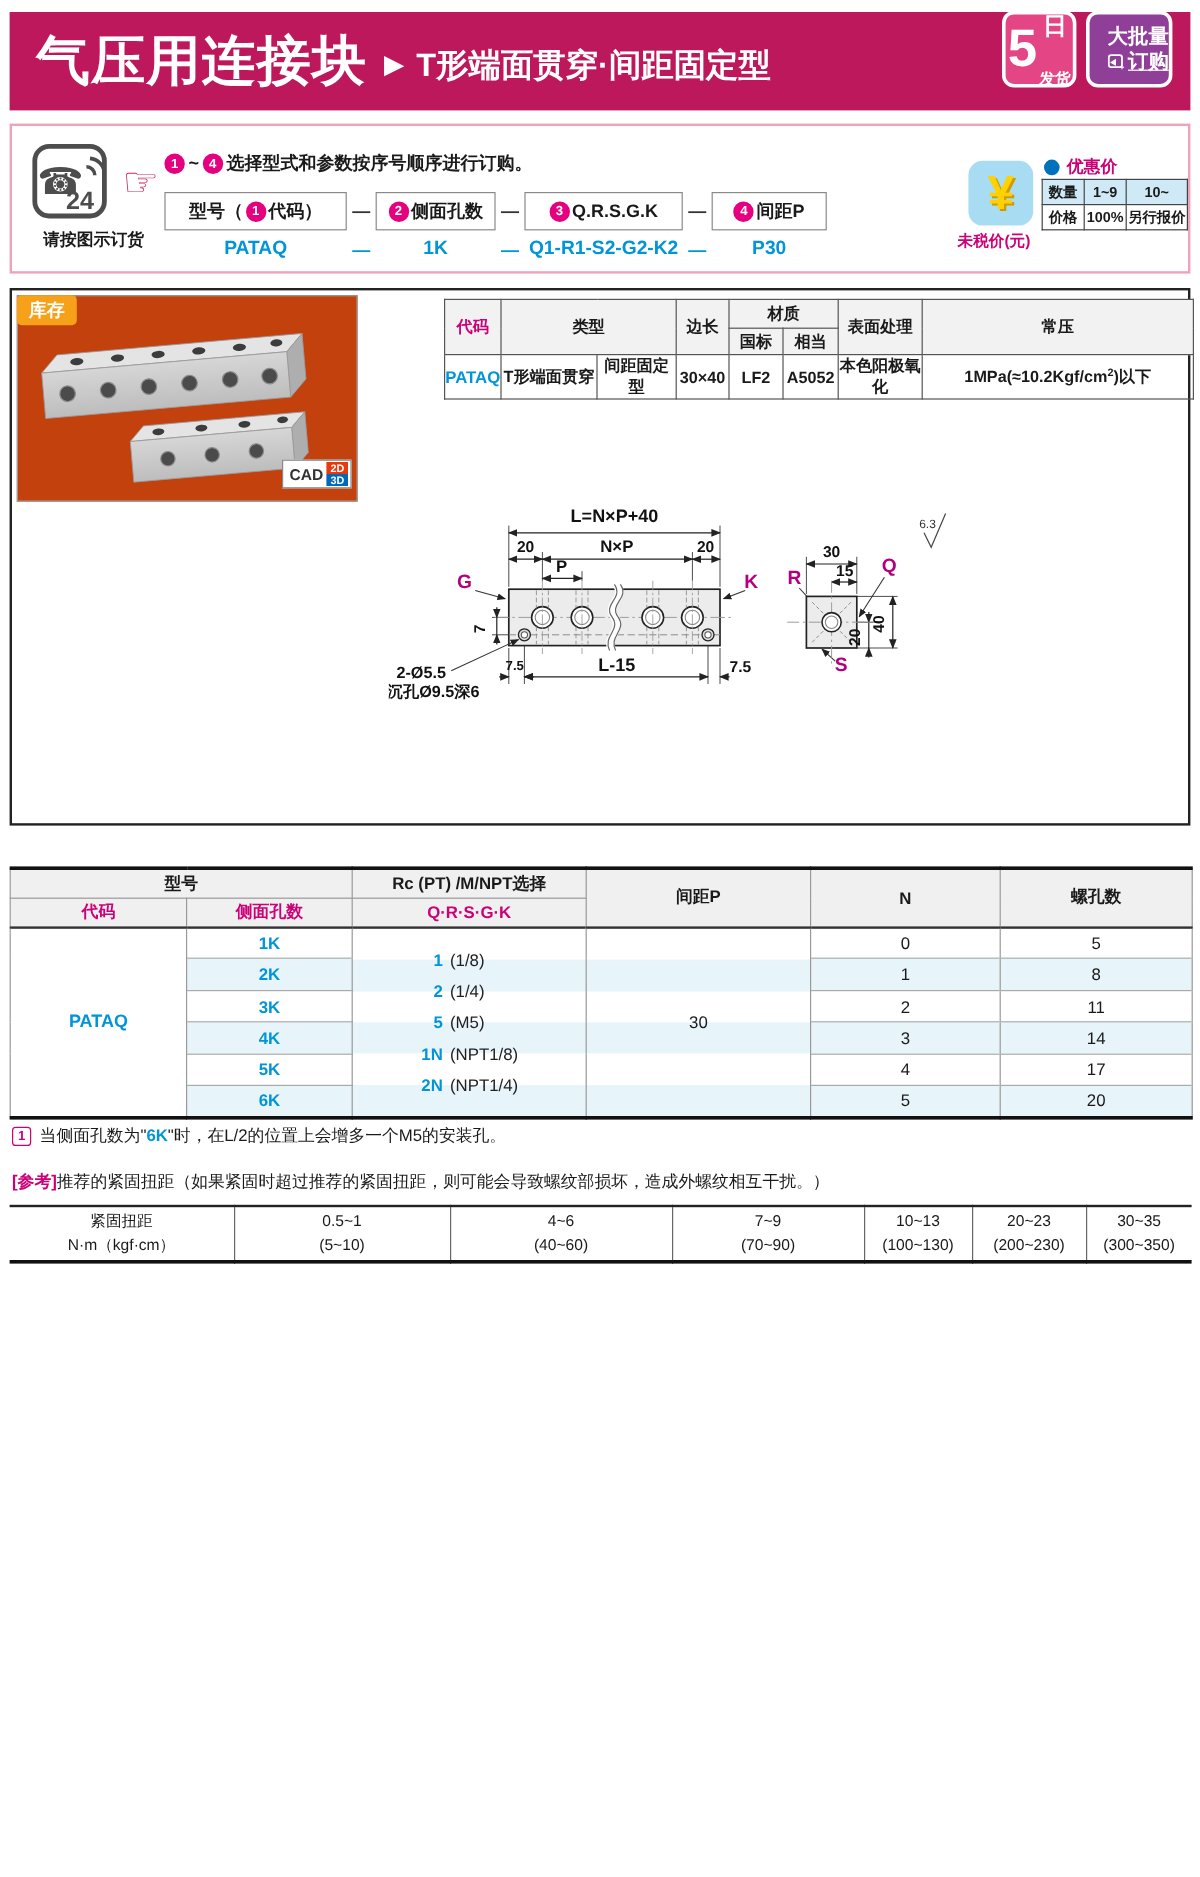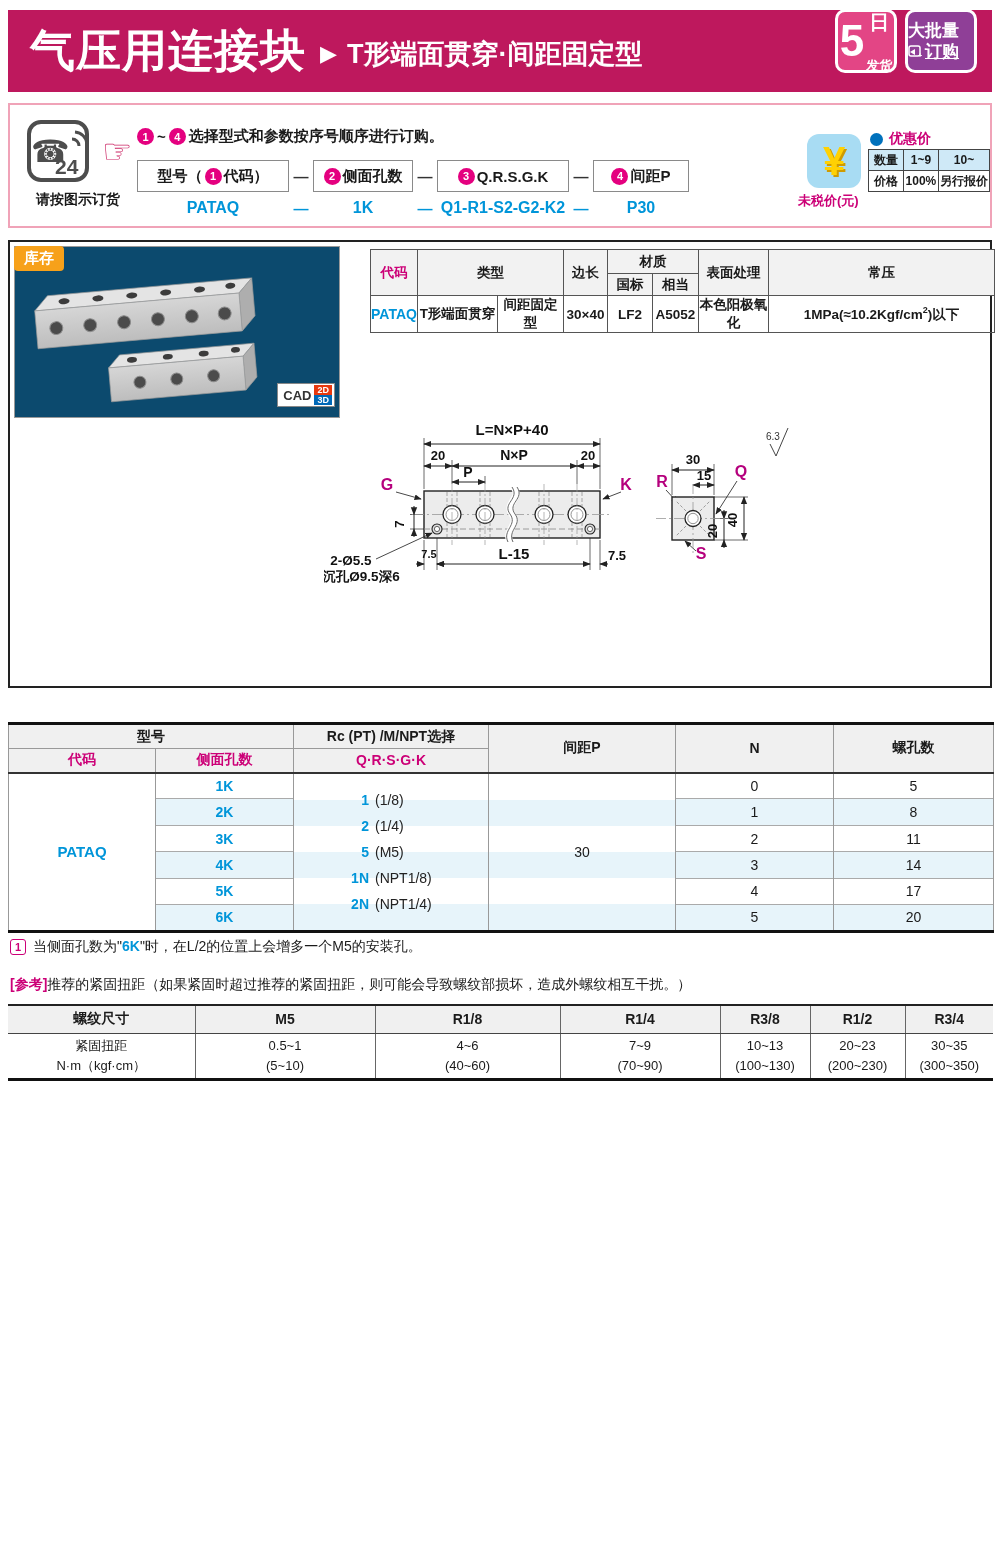--- a/index.html
+++ b/index.html
@@ -15,21 +15,21 @@
   .hdr-arrow { color:#fff; font-size:22px; margin:6px 10px 0 14px; }
   .hdr-sub { color:#fff; font-size:27px; font-weight:bold; margin-top:6px; }
   .badge { position:absolute; top:9px; height:64px; border:3px solid #fff; border-radius:10px;
            color:#fff; font-weight:bold; }
   .badge-ship { left:835px; width:62px; background:#e34585; display:flex; align-items:center; justify-content:center; }
   .badge-ship .num { font-size:44px; line-height:56px; }
   .badge-ship .col { display:flex; flex-direction:column; align-items:center; margin-left:2px; }
   .badge-ship .day { font-size:20px; line-height:24px; }
   .badge-ship .txt { font-size:13px; line-height:15px; margin-top:24px; }
   .badge-bulk { left:905px; width:72px; background:#8f3f97; display:flex; flex-direction:column;
-                align-items:flex-start; justify-content:center; }
+                align-items:flex-end; justify-content:center; }
   .badge-bulk .l1 { font-size:17px; line-height:21px; }
   .badge-bulk .l2 { font-size:17px; line-height:21px; display:flex; align-items:center; gap:2px;text-decoration:underline; }
   
   .order { position:absolute; left:8px; top:103px; width:984px; height:125px;
            background:#fff; border:2px solid #f0a3b8; }
   .phone { position:absolute; left:16px; top:14px; }
   .phone-cap { position:absolute; left:10px; top:86px; width:116px; text-align:center;
                font-size:14px; font-weight:bold; }
   .hand { position:absolute; left:92px; top:26px; font-size:34px; color:#cc2a67; }
   .instr { position:absolute; left:127px; top:22px; display:flex; align-items:center; gap:3px;
@@ -54,21 +54,21 @@
           font-size:14px; font-weight:bold; color:#cc0077; }
   .disc .dot { width:13px; height:13px; border-radius:50%; background:#0071bc; display:inline-block; }
   .price-t { position:absolute; left:858px; top:44px; border-collapse:collapse; table-layout:fixed; }
   .price-t td { border:1px solid #444; font-size:12px; font-weight:bold; text-align:center;
                 height:21px; background:#fff; }
   .price-t tr:first-child td { background:#cfe9f7; }
   .pc1{width:40px}.pc2{width:36px}.pc3{width:58px}
   
   .bigbox { position:absolute; left:8px; top:240px; width:984px; height:448px;
             border:2px solid #222; background:#fff; }
-  .photo { position:absolute; left:4px; top:4px; width:326px; height:172px; border:1px solid #999; background:#0c4a6e; }
+  .photo { position:absolute; left:4px; top:4px; width:284px; height:172px; border:1px solid #999; background:#c2410c; }
   .stock { position:absolute; left:-1px; top:-1px; background:#f7a11a; color:#fff; font-size:15px;
            font-weight:bold; padding:3px 10px; border-radius:4px; z-index:2; }
   .cadbadge { position:absolute; right:4px; bottom:10px; display:flex; align-items:center;
               border:1px solid #888; background:#fff; padding:1px 2px 1px 5px; gap:3px; }
   .cadbadge .cadtxt { font-size:13px; font-weight:bold; color:#333; }
   .cadbadge .dd { display:flex; flex-direction:column; }
   .cadbadge .d2 { background:#e8380d; color:#fff; font-size:9px; font-weight:bold; padding:0 3px; line-height:10px; }
   .cadbadge .d3 { background:#0068b7; color:#fff; font-size:9px; font-weight:bold; padding:0 3px; line-height:10px; }
   
   .spec { position:absolute; left:360px; top:7px; width:624px; border-collapse:collapse; table-layout:fixed; }
@@ -558,29 +558,20 @@
     <colgroup>
       <col style="width:187px">
         <col style="width:180px">
         <col style="width:185px">
         <col style="width:160px">
       <col style="width:90px">
         <col style="width:95px">
         <col style="width:88px">
     </colgroup>
     <tbody>
-        <tr>
-      <th>螺纹尺寸</th>
-      <th>M5</th>
-      <th>R1/8</th>
-      <th>R1/4</th>
-      <th>R3/8</th>
-      <th>R1/2</th>
-      <th>R3/4</th>
-    </tr>
     <tr>
       <td>
         <div>紧固扭距</div>
             <div>N·m（kgf·cm）</div>
       </td>
       <td>
             <div>0.5~1</div>
             <div>(5~10)</div>
           </td>
       <td>

